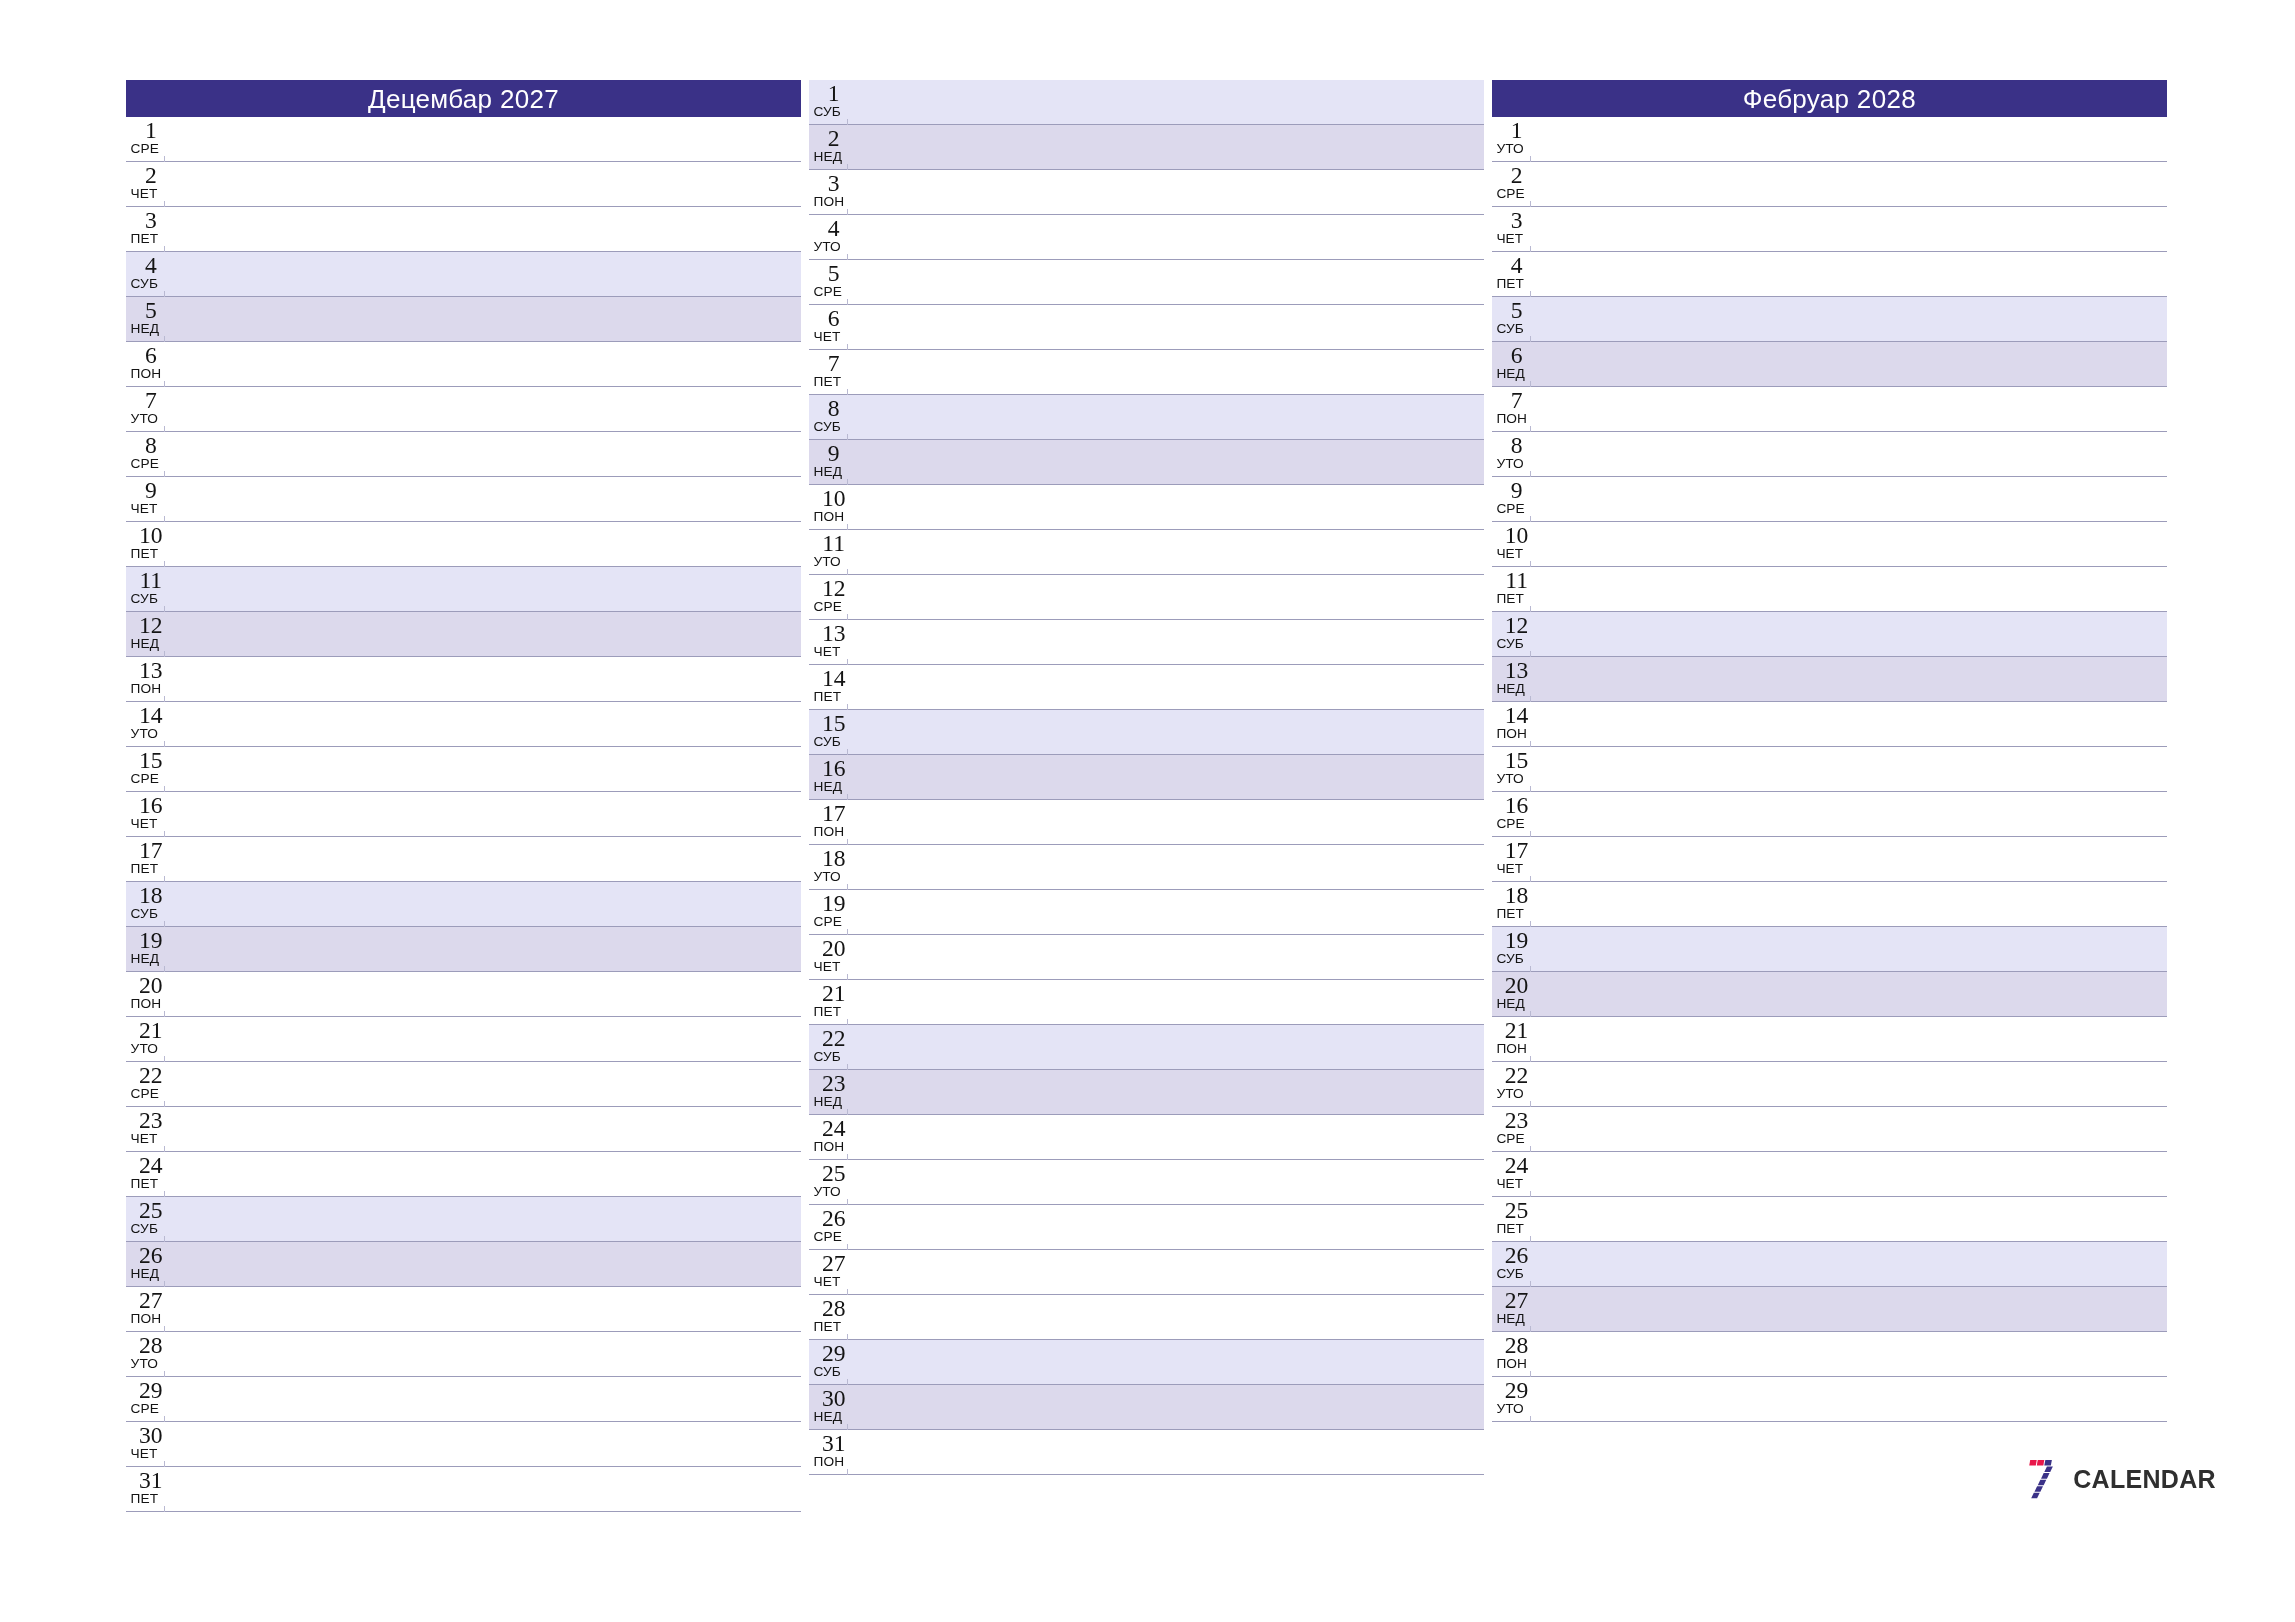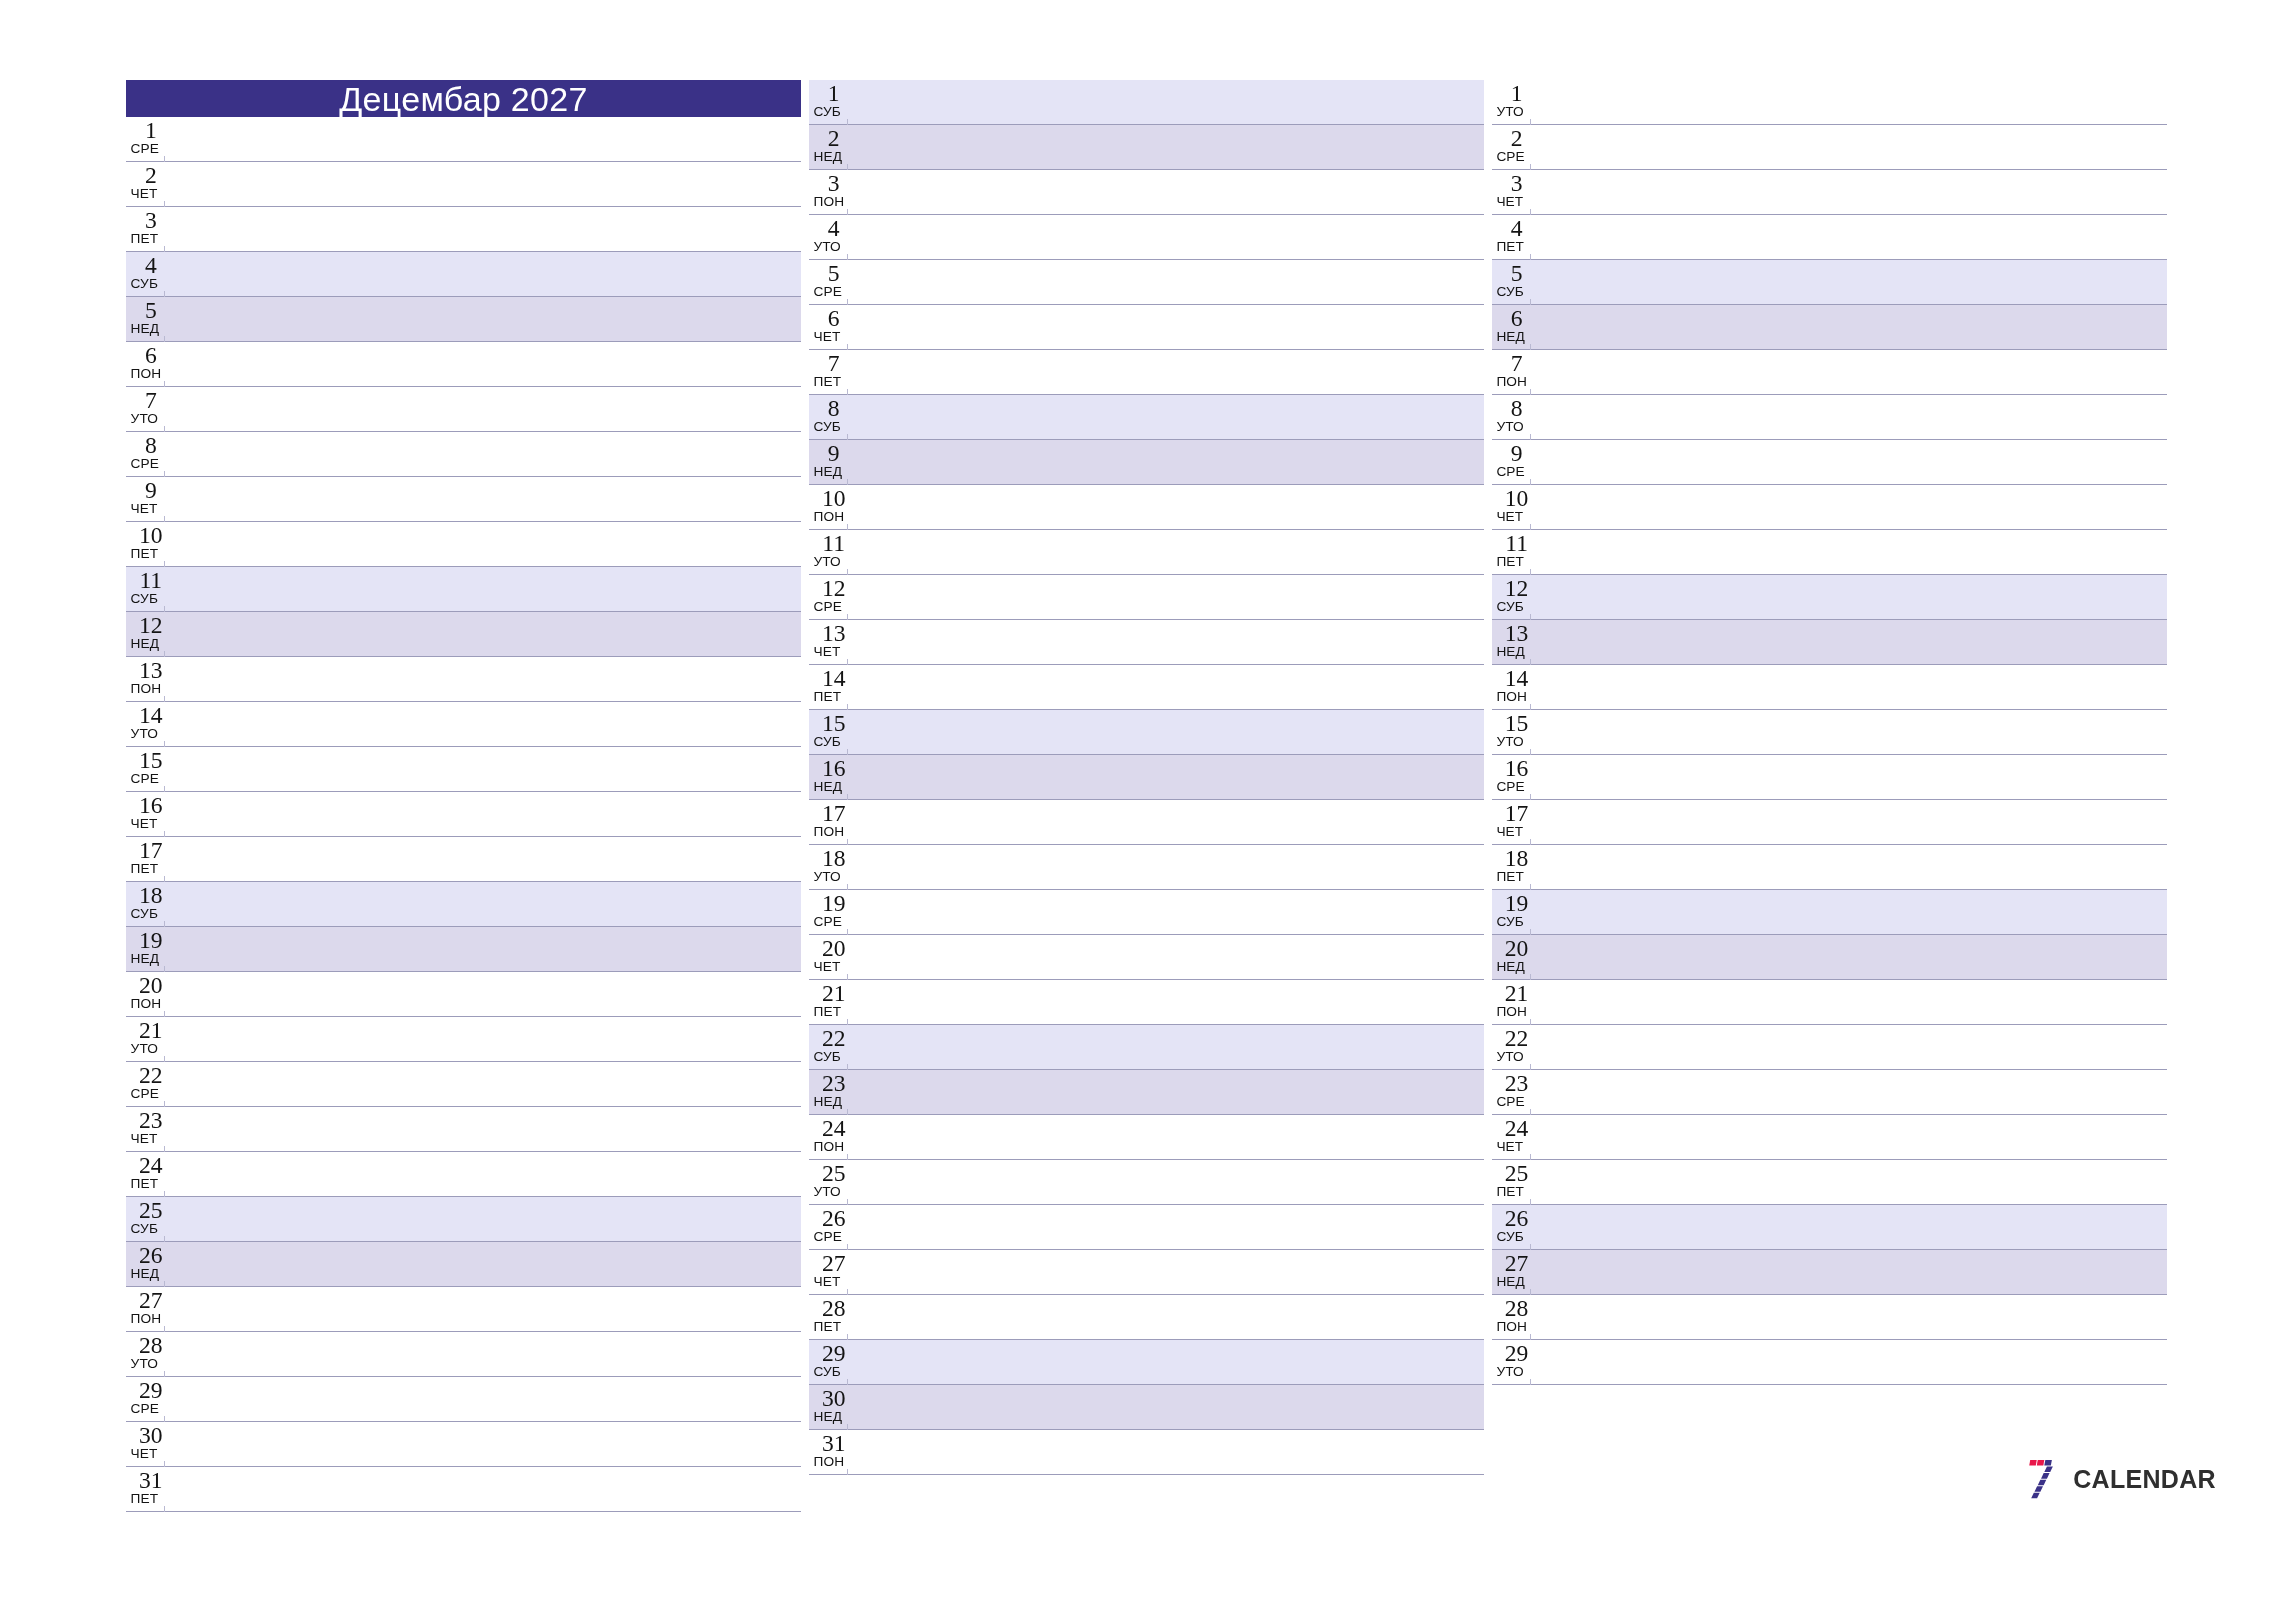--- a/index.html
+++ b/index.html
@@ -32,21 +32,21 @@
   }
 
   .month-header {
     height: 37px;
     background: #3a3187;
     color: #ffffff;
     display: flex;
     align-items: center;
     justify-content: center;
     font-family: "Liberation Sans", sans-serif;
-    font-size: 34px;
+    font-size: 26px;
     font-weight: 400;
     letter-spacing: 0.3px;
     line-height: 1;
   }
 
   .days {
     position: relative;
   }
 
   .day-row {
@@ -434,20 +434,21 @@
           <div style="position: absolute; inset: 0px 0px 0px 41px;"></div>
         </div>
         <div class="day-row">
           <span class="day-num">31</span>
           <span class="day-dow">ПОН</span>
           <div style="position: absolute; inset: 0px 0px 0px 41px;"></div>
         </div>
       </div>
     </div>
     <div class="month-col">
+      <div class="month-header">Фебруар 2028</div>
       <div class="days">
         <div class="day-row">
           <span class="day-num">1</span>
           <span class="day-dow">УТО</span>
           <div style="position: absolute; inset: 0px 0px 0px 41px;"></div>
         </div>
         <div class="day-row">
           <span class="day-num">2</span>
           <span class="day-dow">СРЕ</span>
           <div style="position: absolute; inset: 0px 0px 0px 41px;"></div>

